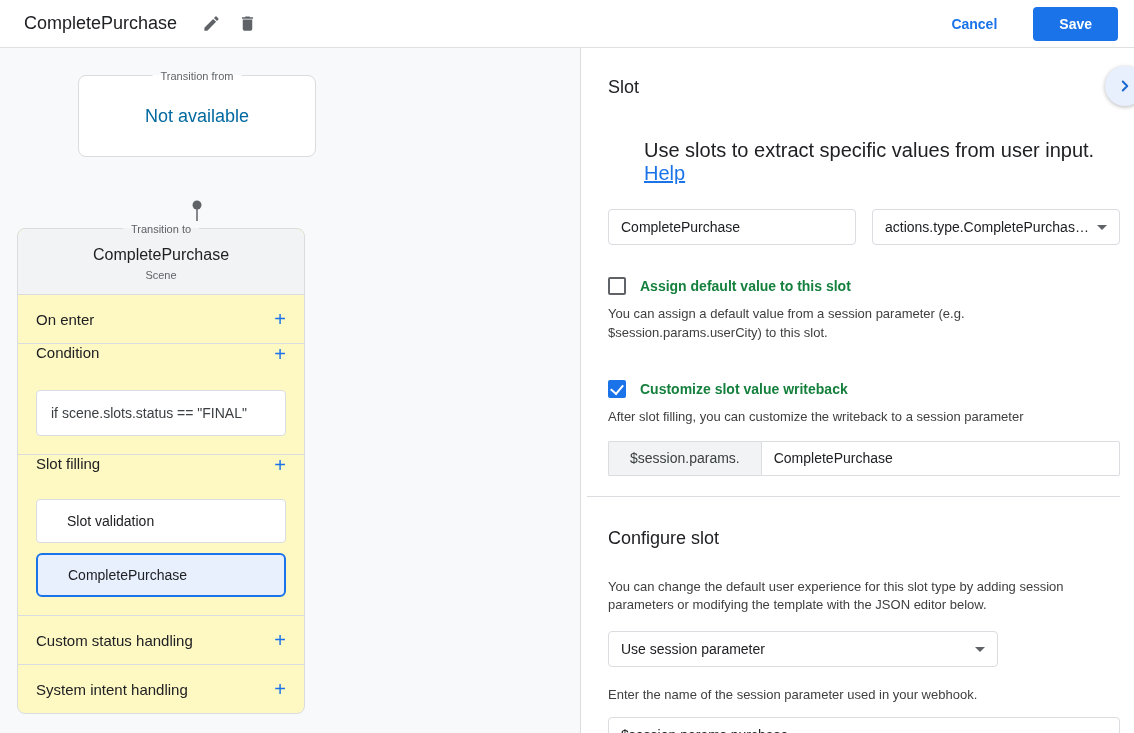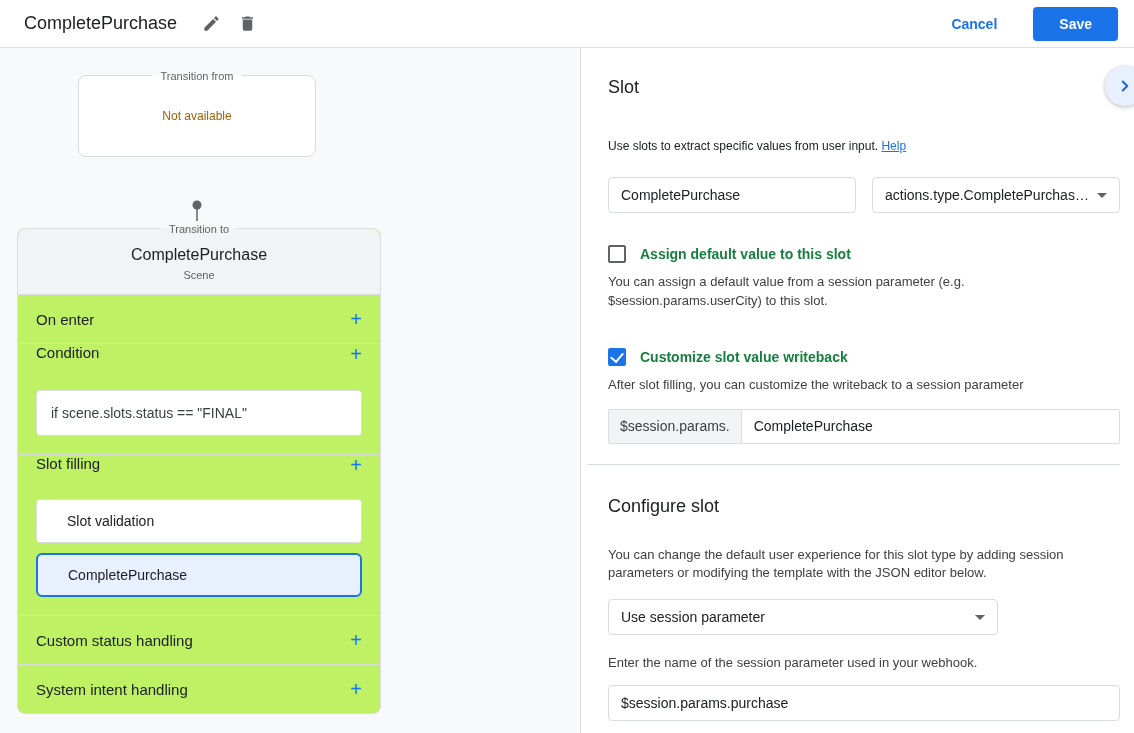--- a/index.html
+++ b/index.html
@@ -25,25 +25,25 @@
                position:relative; flex:none; }
   .right-pane { flex:1; background:#fff; position:relative; padding:0 14px 0 27px; }
 
   
   .notch { position:absolute; top:-8px; left:50%; transform:translateX(-50%);
            font-size:11px; color:#5f6368; padding:0 8px; white-space:nowrap; line-height:16px; }
   .tfrom-box { position:absolute; left:78px; top:27px; width:238px; height:82px;
                background:#fff; border:1px solid #dadce0; border-radius:8px;
                display:flex; align-items:center; justify-content:center; }
   .tfrom-box .notch { background:linear-gradient(to bottom,#f8f9fa 46%,#ffffff 46%); }
-  .tfrom-content { font-size:12px; color:#a16207; }
+  .tfrom-content { font-size:18px; color:#0369a1; }
   .connector { position:absolute; left:189px; top:152px; }
 
-  .scene-card { position:absolute; left:17px; top:180px; width:364px;
-                background:#bef264; border:1px solid #dadce0; border-radius:8px; }
+  .scene-card { position:absolute; left:17px; top:180px; width:288px;
+                background:#fef9c3; border:1px solid #dadce0; border-radius:8px; }
   .scene-card .notch { background:linear-gradient(to bottom,#f8f9fa 46%,#f1f3f4 46%); }
   .card-header { background:#f1f3f4; border-radius:8px 8px 0 0; text-align:center;
                  padding:17px 0 13px; }
   .card-header .scene-name { font-size:16px; color:#202124; }
   .card-header .scene-type { font-size:11px; color:#5f6368; margin-top:5px; }
   .row, .sec { border-top:1px solid #dadce0; }
   .row { display:flex; justify-content:space-between; align-items:center;
          height:49px; padding:0 18px; cursor:pointer; }
   .row-label, .sec-label { font-size:15px; color:#202124; }
   .plus { color:#1a73e8; font-size:20px; font-weight:300; line-height:1; }
@@ -58,21 +58,21 @@
   .slot-item.selected { background:#e8f0fe; border:2px solid #1a73e8; border-radius:6px;
                         margin-bottom:18px; }
   .row.last { border-radius:0 0 8px 8px; }
 
   
   .panel-title { font-size:18px; font-weight:400; color:#202124; padding-top:29px; }
   .collapse-btn { position:absolute; top:18px; right:-11px; width:40px; height:40px;
                   border-radius:50%; border:none; background:#e8f0fe; cursor:pointer;
                   box-shadow:0 1px 4px rgba(0,0,0,.28); display:flex; align-items:center;
                   justify-content:center; }
-  .intro { font-size:12px; color:#202124; margin-top:41px; }
+  .intro { font-size:20px; color:#202124; margin-top:41px;margin-left:36px; }
   .intro a { color:#1a73e8; text-decoration:underline; cursor:pointer; }
   .field-row { display:flex; gap:16px; margin-top:24px; }
   .text-input { height:36px; border:1px solid #dadce0; border-radius:4px; background:#fff;
                 font-family:inherit; font-size:14px; color:#202124; padding:0 12px; outline:none; }
   .w248 { width:248px; }
   .select { height:36px; width:248px; border:1px solid #dadce0; border-radius:4px; background:#fff;
             display:flex; align-items:center; padding:0 12px; font-size:14px; color:#202124;
             cursor:pointer; }
   .select .sel-text { flex:1; white-space:nowrap; overflow:hidden; text-overflow:ellipsis; }
   .dd-arrow { width:0; height:0; border-left:5px solid transparent; border-right:5px solid transparent;
@@ -82,21 +82,21 @@
   .checkbox { width:18px; height:18px; border:2px solid #5f6368; border-radius:2px;
               background:#fff; flex:none; margin-right:14px; position:relative; }
   .checkbox.checked { background:#1a73e8; border-color:#1a73e8; }
   .checkbox .check-icon { position:absolute; left:3px; top:0px; width:8px; height:12px;
               border:solid #fff; border-width:0 2px 2px 0; transform:rotate(40deg); }
   .check-label { font-size:14px; font-weight:bold; color:#15803d; }
   .helper { font-size:13px; color:#404040; line-height:1.45; margin-top:10px; max-width:520px; }
 
   .writeback-group { display:flex; margin-top:14px; width:512px; height:35px; }
   .wb-prefix { background:#f1f3f4; border:1px solid #dadce0; border-right:none;
-               border-radius:2px 0 0 2px; display:flex; align-items:center; padding:0 11px;
+               border-radius:2px 0 0 2px; display:flex; align-items:center; padding:0 21px;
                font-size:14px; color:#3c4043; flex:none; }
   .wb-input { flex:1; border:1px solid #dadce0; border-radius:0 2px 2px 0; font-family:inherit;
               font-size:14px; color:#202124; padding:0 12px; outline:none; background:#fff; }
 
   .divider { border:none; border-top:1px solid #dadce0; margin:20px 0 0 -21px; }
 
   .section-title { font-size:18px; font-weight:400; color:#202124; margin-top:31px; }
   .configure-desc { margin-top:29px; }
   .select-wide { width:390px; margin-top:16px; }
   .param-label { margin-top:19px; }

